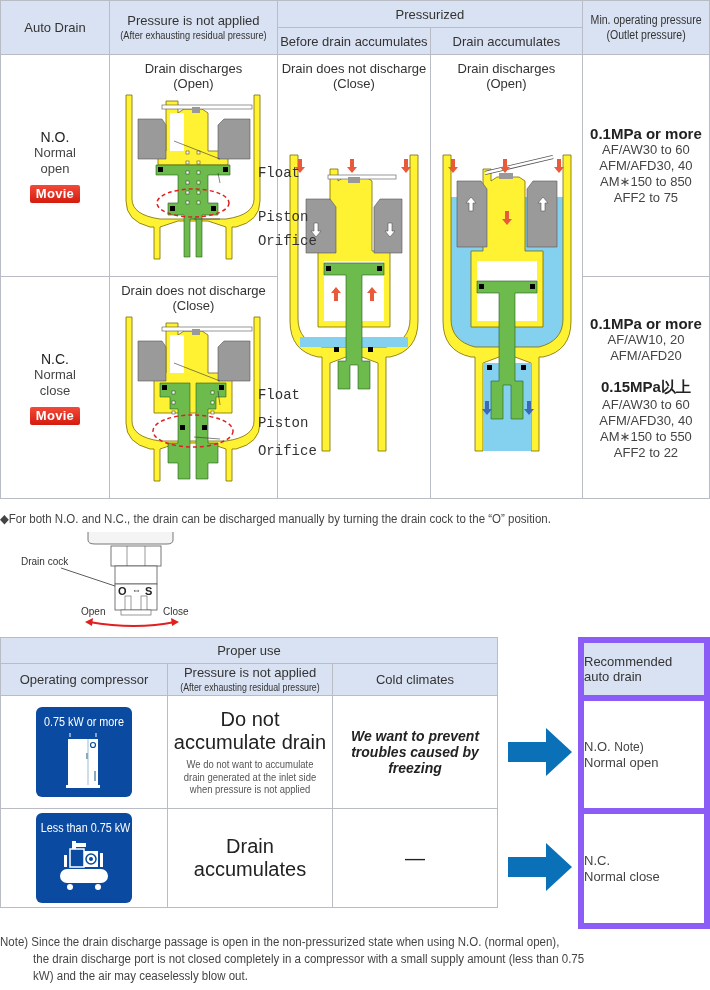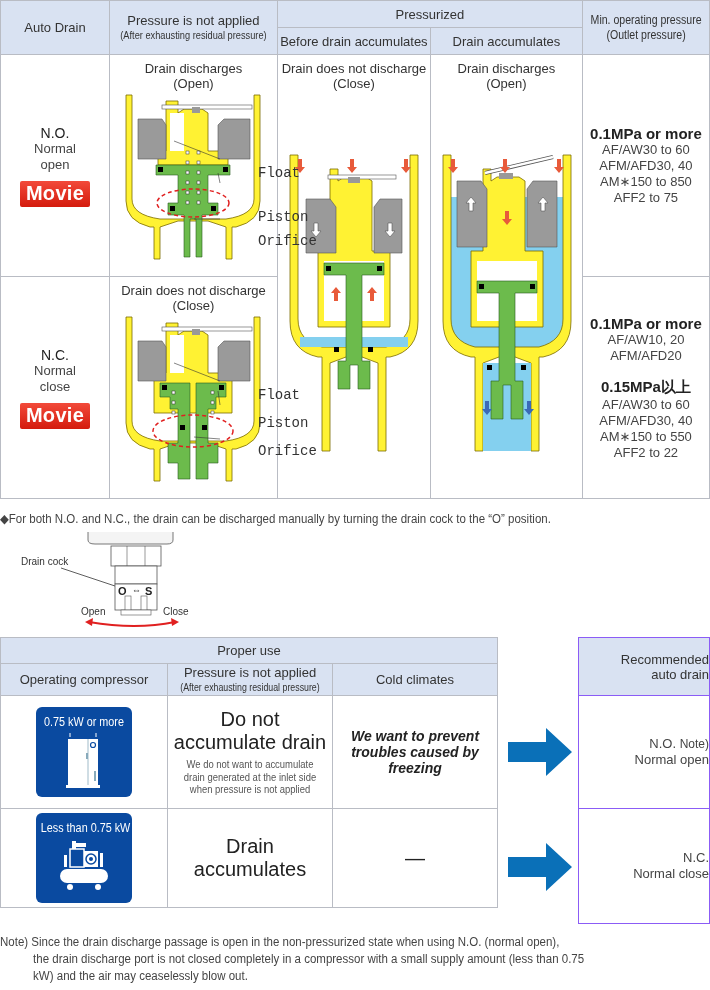--- a/index.html
+++ b/index.html
@@ -5,29 +5,29 @@
   * { box-sizing: border-box; margin: 0; padding: 0; }
   body { width: 710px; height: 990px; background: #fff; font-family: "Liberation Sans", "DejaVu Sans", sans-serif; color: #333; position: relative; overflow: hidden; }
   .abs { position: absolute; }
   table.main { position: absolute; left: 0; top: 0; width: 710px; border-collapse: collapse; }
   table.main td, table.main th { border: 1px solid #b9bcc4; text-align: center; vertical-align: middle; font-weight: normal; }
   th.hd { background: #d9e2f2; color: #333; font-size: 13px; line-height: 15px; }
   .sub { font-size: 10.5px; display: block; transform: scaleX(0.88); white-space: nowrap; }
   .cell-caption { font-size: 13px; line-height: 15px; color: #333; }
   .type-code { font-size: 14px; color: #222; }
   .type-name { font-size: 13px; color: #444; line-height: 16px; }
-  .movie-btn { display: inline-block; margin-top: 8px; background: linear-gradient(#f24a3a, #d41b0d); color: #fff; font-size: 20px; font-weight: bold; padding: 1px 6px 2px; border-radius: 2px; cursor: pointer; letter-spacing: 0.3px; }
+  .movie-btn { display: inline-block; margin-top: 8px; background: linear-gradient(#f24a3a, #d41b0d); color: #fff; font-size: 13px; font-weight: bold; padding: 1px 6px 2px; border-radius: 2px; cursor: pointer; letter-spacing: 0.3px; }
   .pressure-title { font-size: 15px; font-weight: bold; color: #222; }
   .model-line { font-size: 13px; color: #444; line-height: 16px; }
   .diagram-label { font-size: 14px; color: #333; font-family: Liberation Mono, monospace; }
   .note-line { font-size: 12.5px; color: #444; }
   table.proper { position: absolute; left: 0; top: 637px; width: 498px; border-collapse: collapse; }
   table.proper td, table.proper th { border: 1px solid #b9bcc4; text-align: center; vertical-align: middle; font-weight: normal; }
   table.rec { position: absolute; left: 578px; top: 637px; width: 132px; border-collapse: collapse; }
-  table.rec td, table.rec th { border: 1px solid #8b5cf6; text-align: right; vertical-align: middle; font-weight: normal; }
+  table.rec td, table.rec th { border: 6px solid #8b5cf6; text-align: left; vertical-align: middle; font-weight: normal; }
   .icon-box { width: 96px; height: 90px; background: #0a4aa0; border-radius: 6px; margin: 4px auto; color: #fff; position: relative; }
   .icon-box .lbl { font-size: 12px; padding-top: 8px; transform: scaleX(0.9); white-space: nowrap; }
   .bold-big { font-size: 14px; font-weight: bold; color: #222; line-height: 16px; }
   .norm-big { font-size: 20px; color: #222; }
   .small-desc { font-size: 10.5px; color: #555; line-height: 12.5px; margin-top: 4px; }
   .rec-text { font-size: 13px; color: #444; line-height: 16px; }
   sup.note { font-size: 12px; vertical-align: top; }
 </style>
 </head>
 <body>

